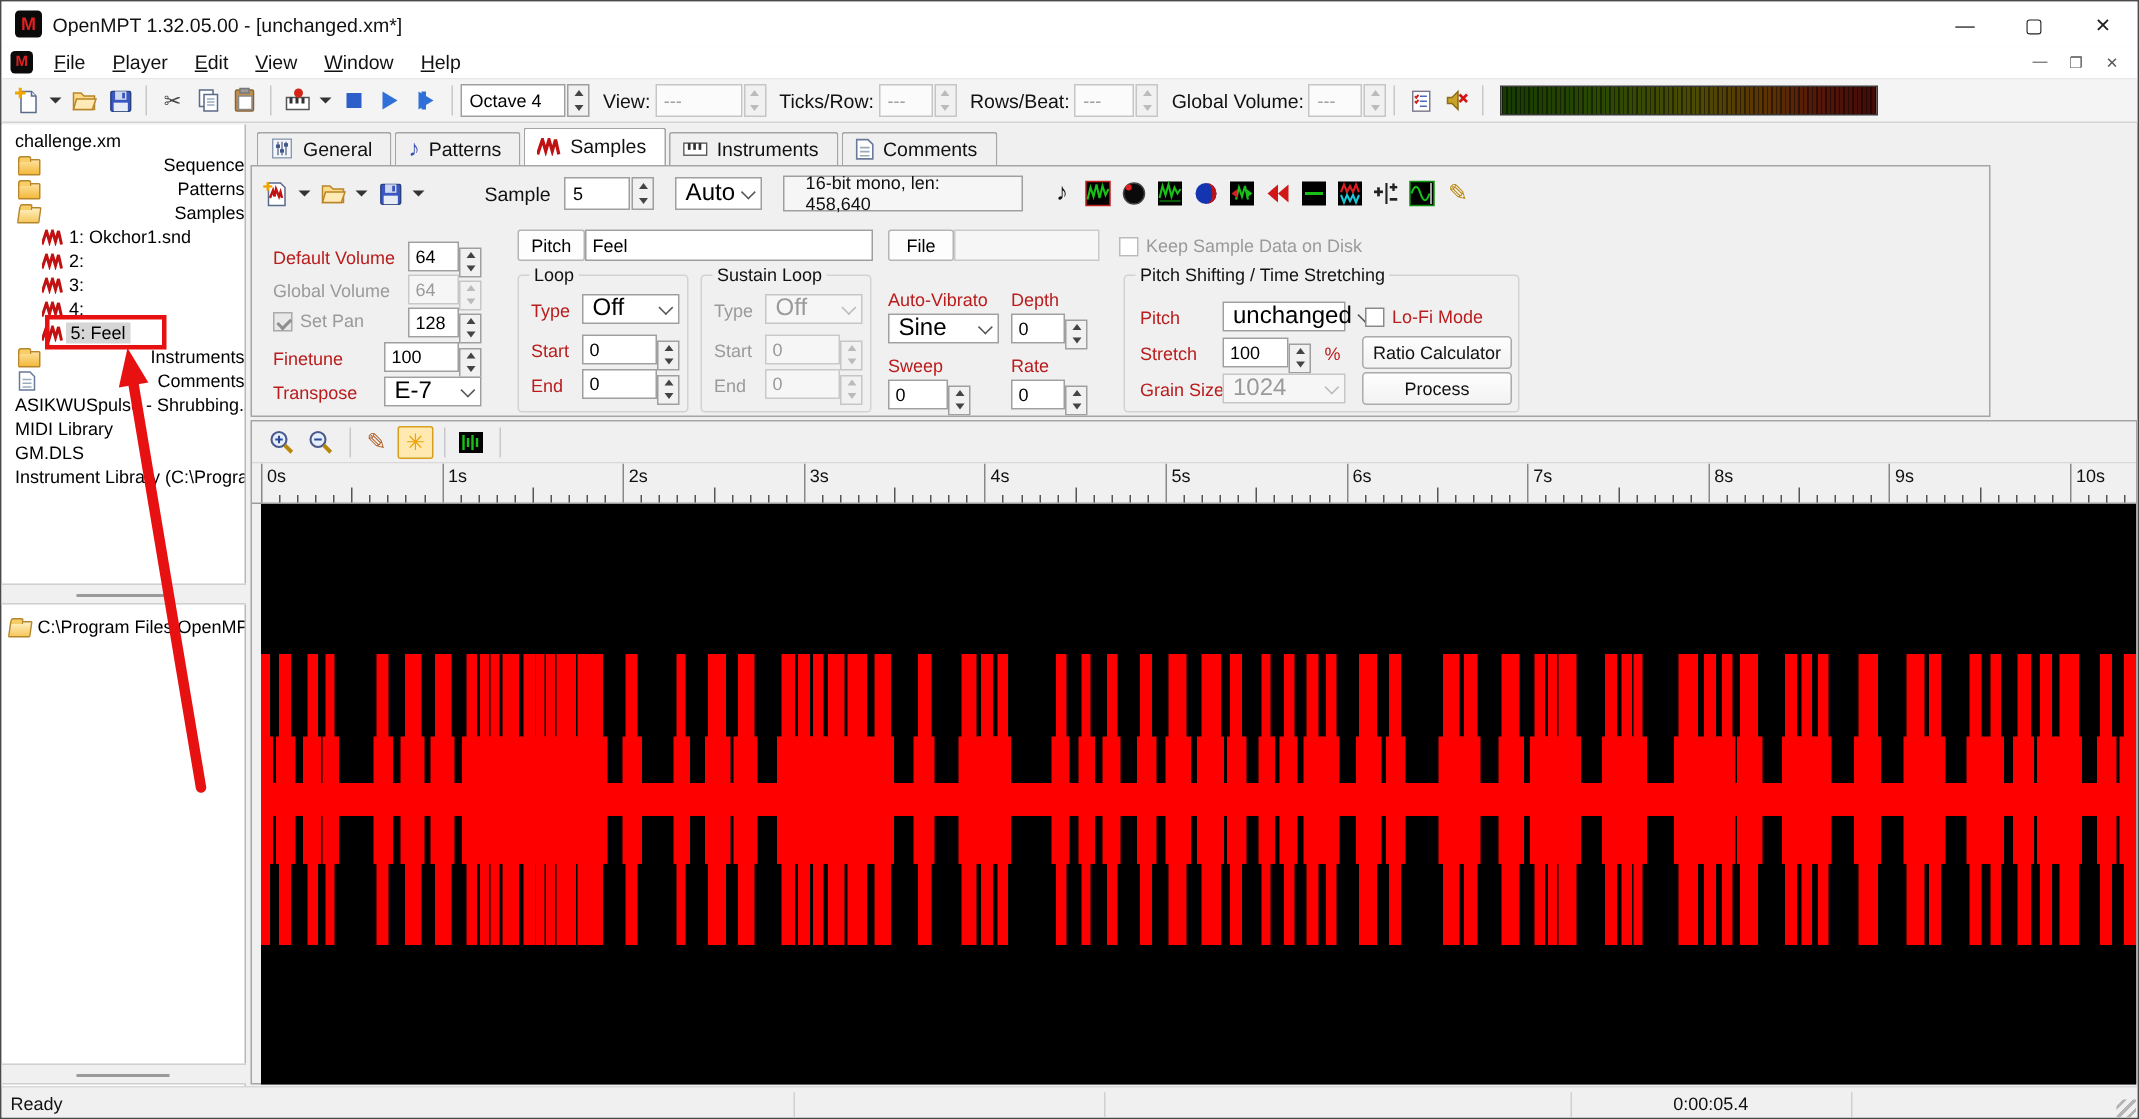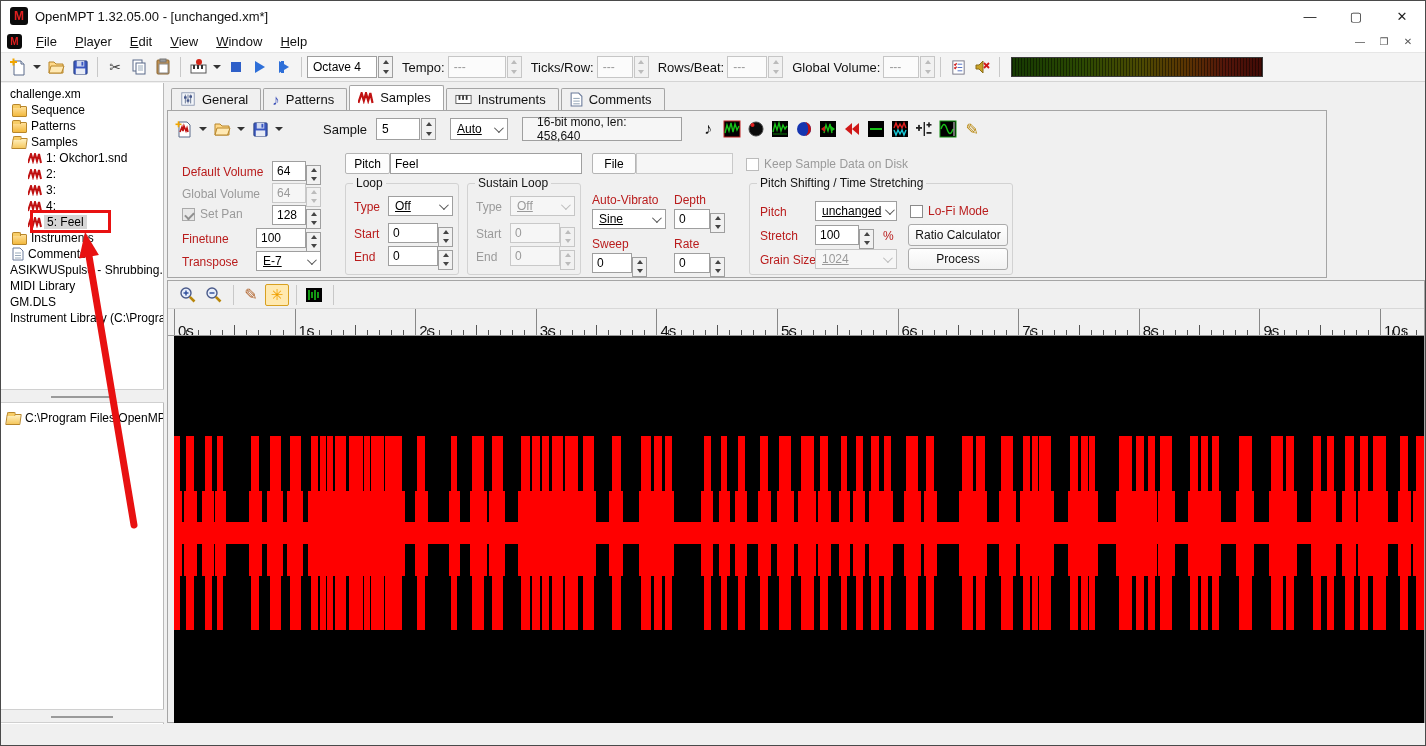--- a/index.html
+++ b/index.html
@@ -39,38 +39,38 @@
   .spin.dis .u::after{border-bottom-color:#bbb;}
   .spin.dis .d::after{border-top-color:#bbb;}
   .vu{width:252px;height:20px;margin-left:6px;border:1px solid #3a3a3a;
       background:linear-gradient(90deg,#163a02 0%,#2c4a02 28%,#4d4a02 52%,#5c3402 70%,#55160a 85%,#420b06 100%);
       position:relative;}
   .vu::after{content:"";position:absolute;inset:0;background:repeating-linear-gradient(90deg,rgba(0,0,0,.45) 0 1px,transparent 1px 3px);}
   
   .leftpanel{position:absolute;left:0;top:82px;width:163px;height:641px;background:#fff;border-right:1px solid #b9b9b9;}
   .tree{position:absolute;left:0;top:3px;width:100%;}
   .trow{height:16px;display:flex;align-items:center;font-size:12px;color:#000;white-space:nowrap;overflow:hidden;}
-  .ind0{padding-left:5px;}.ind1{padding-left:11px;}.ind2{padding-left:27px;}
+  .ind0{padding-left:5px;}.ind1{padding-left:11px;justify-content:space-between;}.ind2{padding-left:27px;}
   .trow .lbl{margin-left:4px;}
   .trow.sel .lbl{background:#d6d6d6;padding:0 3px;margin-left:2px;}
   .i-folder{width:15px;height:11px;background:linear-gradient(#ffe09a,#f2b93e);border:1px solid #b8862a;border-radius:1px;position:relative;flex:none;margin-top:2px;}
   .i-folder::before{content:"";position:absolute;top:-3px;left:-1px;width:7px;height:3px;background:#f7cd67;border:1px solid #b8862a;border-bottom:none;border-radius:2px 2px 0 0;}
   .i-folder.open{transform:skewX(-8deg);background:linear-gradient(#fff0c0,#f5c85e);}
   .splitter{position:absolute;left:0;width:163px;height:14px;background:#f0f0f0;border-top:1px solid #d0d0d0;border-bottom:1px solid #d0d0d0;}
   .splitter::after{content:"";position:absolute;left:50px;top:6px;width:62px;height:2px;background:#9a9a9a;}
   
   .tabbar{position:absolute;left:164px;top:84px;width:1232px;height:25px;display:flex;align-items:flex-end;padding-left:6px;}
   .tab{display:flex;align-items:center;gap:6px;font-size:13px;color:#111;padding:3px 12px 4px 8px;border:1px solid #a5a5a5;border-bottom:none;background:#f0f0f0;height:22px;margin-right:2px;border-radius:2px 2px 0 0;}
   .tab.active{background:#fff;height:25px;position:relative;z-index:2;}
   
   .upper{position:absolute;left:166px;top:109px;width:1160px;height:168px;background:#f0f0f0;border:1px solid #a5a5a5;}
   .samplebar{position:absolute;left:4px;top:3px;height:30px;display:flex;align-items:center;}
   .sb-gap{width:14px;flex:none;}
   .tile{flex:none;}
-  .combo{height:22px;border:1px solid #9f9f9f;background:#fff;font-size:12px;display:flex;align-items:center;padding:0 6px;gap:4px;text-decoration:underline;}
+  .combo{height:22px;border:1px solid #9f9f9f;background:#fff;font-size:16px;display:flex;align-items:center;padding:0 6px;gap:4px;}
   .combo .chev{width:7px;height:7px;border-right:1.6px solid #555;border-bottom:1.6px solid #555;transform:rotate(45deg) translateY(-2px);flex:none;margin-left:auto;}
   .combo.dis{color:#9a9a9a;background:#f6f6f6;border-color:#c6c6c6;}
   .combo.dis .chev{border-color:#bbb;}
   .infobox{height:24px;border:1px solid #9f9f9f;background:#f6f6f6;font-size:12px;color:#111;display:flex;align-items:center;justify-content:center;padding:0 14px;}
   .props{position:absolute;left:0;top:34px;width:100%;height:134px;font-size:12px;}
   .plabel{position:absolute;color:#b91c1c;white-space:nowrap;}
   .plabel.dis{color:#9a9a9a;}
   .pbox{position:absolute;height:20px;border:1px solid #9f9f9f;background:#fff;font-size:12px;display:flex;align-items:center;padding:0 4px;}
   .pbox.dis{color:#9a9a9a;background:#f6f6f6;border-color:#c9c9c9;}
   .pspin{position:absolute;width:15px;height:20px;}
@@ -83,21 +83,21 @@
   .cb.checked{background:#e8e8e8;border-color:#aaa;position:relative;}
   .cb.checked::after{content:"";position:absolute;left:2px;top:3px;width:7px;height:4px;border-left:2px solid #8f8f8f;border-bottom:2px solid #8f8f8f;transform:rotate(-45deg);}
   .cbrow{position:absolute;display:flex;align-items:center;gap:5px;}
   
   .lower{position:absolute;left:166px;top:279px;width:1258px;height:443px;background:#f0f0f0;border:1px solid #a5a5a5;}
   .wavetools{position:absolute;left:0;top:0;width:100%;height:28px;display:flex;align-items:center;padding-left:8px;border-bottom:1px solid #d8d8d8;}
   .wtbtn{width:24px;height:22px;display:flex;align-items:center;justify-content:center;margin-right:2px;border:1px solid transparent;}
   .wtbtn.active{background:#ffe9b0;border:1px solid #d8a020;border-radius:2px;}
   .ruler{position:absolute;left:0;top:28px;width:100%;height:27px;background:#f0f0f0;border-bottom:1px solid #9a9a9a;overflow:hidden;}
   .ruler-inner{position:absolute;left:6px;top:0;height:27px;}
-  .rlabel{position:absolute;top:13px;font-size:15px;color:#111;}
+  .rlabel{position:absolute;top:1px;font-size:12px;color:#111;}
   .rline{position:absolute;top:0;width:1px;height:27px;background:#888;}
   .rtick{position:absolute;bottom:0;width:1px;background:#555;}
   .canvas{position:absolute;left:6px;top:55px;width:1250px;height:387px;overflow:hidden;}
   .bar{position:absolute;}
   
   .statusbar{position:absolute;left:0;top:723px;width:100%;height:23px;background:#f0f0f0;border-top:1px solid #d8d8d8;font-size:12px;color:#111;}
   .st-text{position:absolute;left:6px;top:4px;}
   .st-div{position:absolute;top:3px;width:1px;height:17px;background:#d0d0d0;}
   .st-time{position:absolute;top:4px;left:1046px;width:187px;text-align:center;}
   .grip{position:absolute;right:1px;bottom:1px;width:13px;height:13px;background:repeating-linear-gradient(135deg,transparent 0 3px,#b5b5b5 3px 5px);}
@@ -206,21 +206,21 @@
           <span class="tri"></span>
           <span class="bar"></span>
         </span>
     </div>
     <div class="tsep"></div>
     <div class="tb-box" style="width:70px;">Octave 4</div>
     <div class="spin">
         <i class="u"></i>
         <i class="d"></i>
       </div>
-    <div class="tb-label">Tempo:</div>
+    <div class="tb-label">View:</div>
     <div class="tb-box dis" style="width:58px;">---</div>
     <div class="spin dis">
         <i class="u"></i>
         <i class="d"></i>
       </div>
     <div class="tb-label">Ticks/Row:</div>
     <div class="tb-box dis" style="width:36px;">---</div>
     <div class="spin dis">
         <i class="u"></i>
         <i class="d"></i>
@@ -963,20 +963,29 @@
         <div class="bar" style="left: 1183.5px; width: 13px; top: 155px; height: 85px; background: rgb(255, 0, 0);"></div>
         <div class="bar" style="left: 1198.5px; width: 13px; top: 100px; height: 194px; background: rgb(255, 0, 0);"></div>
         <div class="bar" style="left: 1196px; width: 18px; top: 155px; height: 85px; background: rgb(255, 0, 0);"></div>
         <div class="bar" style="left: 1226px; width: 8px; top: 100px; height: 194px; background: rgb(255, 0, 0);"></div>
         <div class="bar" style="left: 1223.5px; width: 13px; top: 155px; height: 85px; background: rgb(255, 0, 0);"></div>
         <div class="bar" style="left: 1241.5px; width: 9px; top: 100px; height: 194px; background: rgb(255, 0, 0);"></div>
         <div class="bar" style="left: 1239px; width: 14px; top: 155px; height: 85px; background: rgb(255, 0, 0);"></div>
       </div>
   </div>
 
+  <div class="statusbar">
+    <span class="st-text">Ready</span>
+    <span class="st-div" style="left:528px;"></span>
+    <span class="st-div" style="left:735px;"></span>
+    <span class="st-div" style="left:1046px;"></span>
+    <span class="st-div" style="left:1233px;"></span>
+    <span class="st-time">0:00:05.4</span>
+    <span class="grip"></span>
+  </div>
 
   <svg class="overlay" viewBox="0 0 1426 746">
     <rect x="30.5" y="210.5" width="78" height="20" fill="none" stroke="#e81111" stroke-width="3"></rect>
     <line x1="133" y1="524" x2="88" y2="255" stroke="#e81111" stroke-width="7" stroke-linecap="round"></line>
     <polygon points="84,231 97.9,254 78.2,257.4" fill="#e81111"></polygon>
   </svg>
 
 </div>
 
 </body></html>

